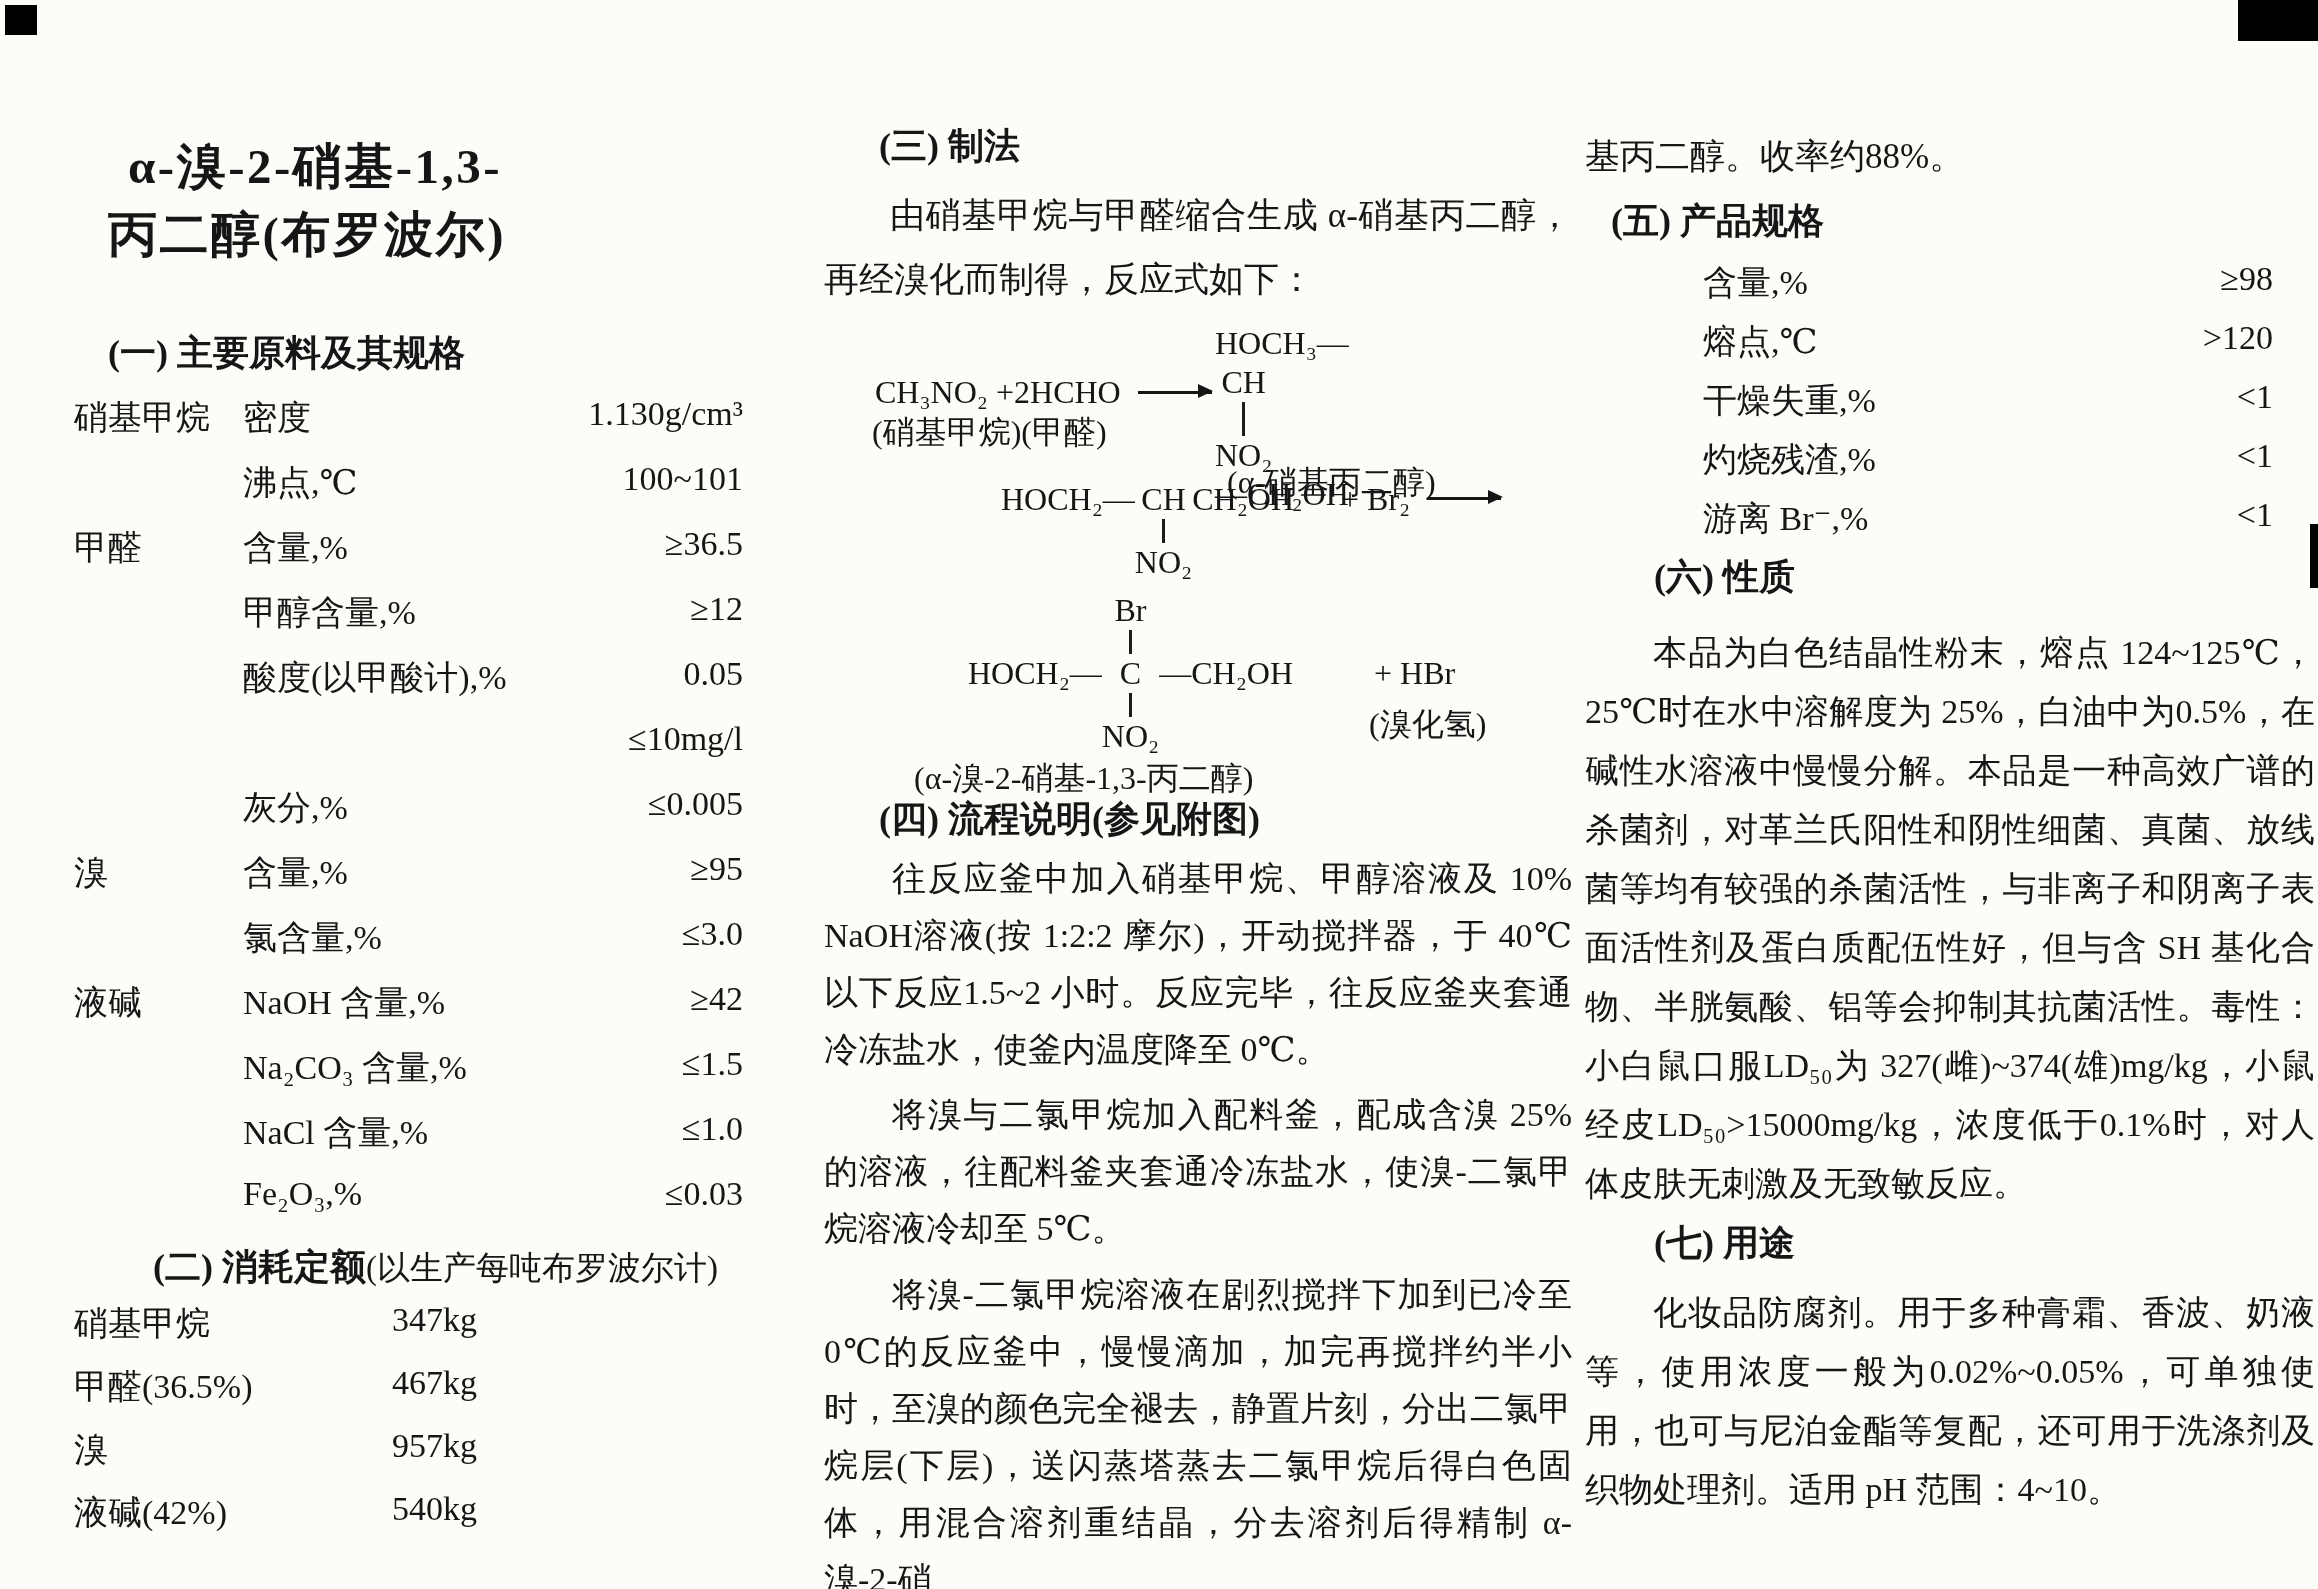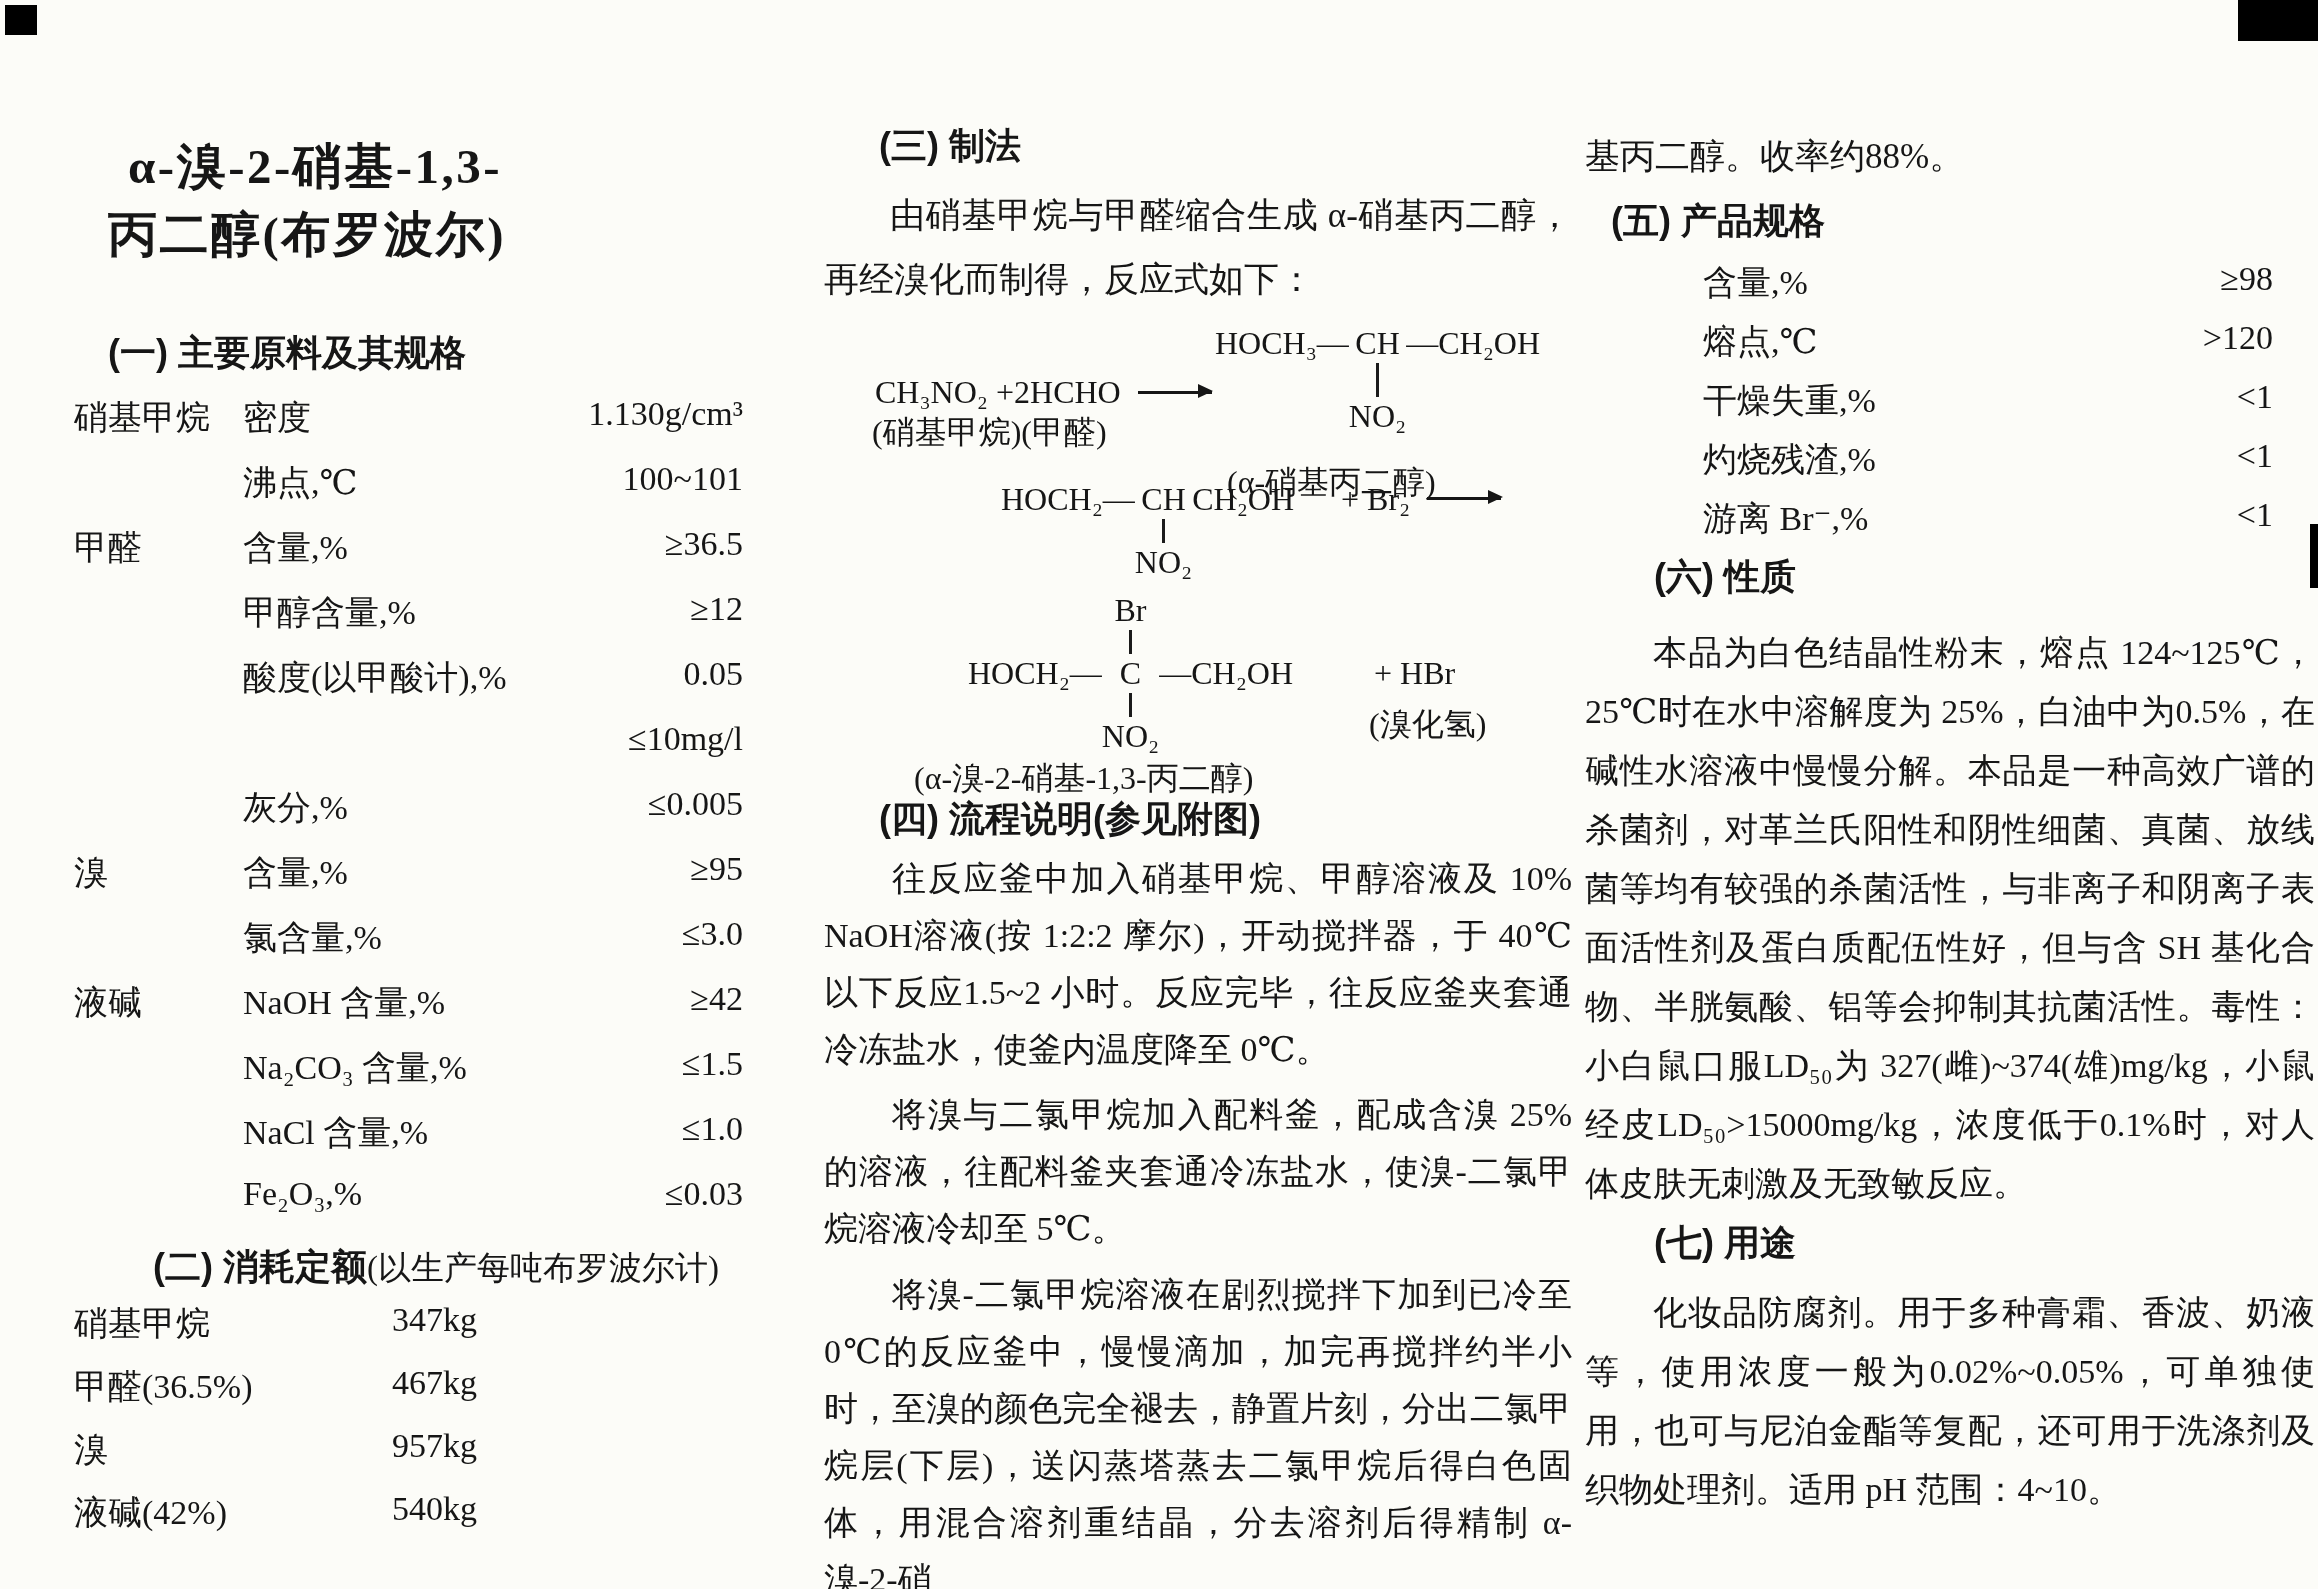--- a/index.html
+++ b/index.html
@@ -2,21 +2,21 @@
 <html style="font-size:13.5px"><head>
 <meta charset="utf-8">
 <style>
   html,body{margin:0;padding:0;background:#777;}
   #page{
     position:relative; width:2319px; height:1589px;
     background:#fcfcf8; color:#161616; overflow:hidden;
     font-family:"Liberation Serif","DejaVu Serif",serif;
   }
   .abs{position:absolute; line-height:1;}
-  .head{font-family:Liberation Sans, sans-serif; font-weight:700; font-size:36px;}
+  .head{font-family:Liberation Serif, serif; font-weight:700; font-size:36px;}
   .head-note{font-family:"Liberation Serif","DejaVu Serif",serif; font-weight:500; font-size:33px;}
   .doc-title{font-size:49px; font-weight:600; letter-spacing:2.5px;}
   .para{font-size:34px; line-height:57px; text-align:justify; text-justify:inter-ideograph;}
   .para p{margin:0 0 8.4px 0; text-indent:68px;}
   .para-r{font-size:34px; line-height:59px; text-align:justify;}
   .para-r p{margin:0; text-indent:68px;}
   .intro{font-size:35px; line-height:64px; text-align:justify;}
   .intro p{margin:0; text-indent:66px;}
 
   
@@ -150,21 +150,21 @@
         <span class="cell-v">540kg</span>
       </div>
   </div>
 
   <div class="abs head" style="left:879px; top:128px;">(三) 制法</div>
 
   <div class="abs intro" style="left:824px; top:184px; width:748px;">
     <p>由硝基甲烷与甲醛缩合生成 α-硝基丙二醇，再经溴化而制得，反应式如下：</p>
   </div>
 
-  <div class="abs fm struct" style="left:1215px; top:324px;">
+  <div class="abs fm struct" style="left:1215px; top:324px;flex-direction:column;">
     <span class="cl">HOCH₃—</span>
     <span class="mid">
       <span>CH</span>
       <span class="vb"></span>
       <span>NO₂</span>
     </span>
     <span class="cr">—CH₂OH</span>
   </div>
 
   <div class="abs fm" style="left:875px; top:376px; white-space:nowrap;">

